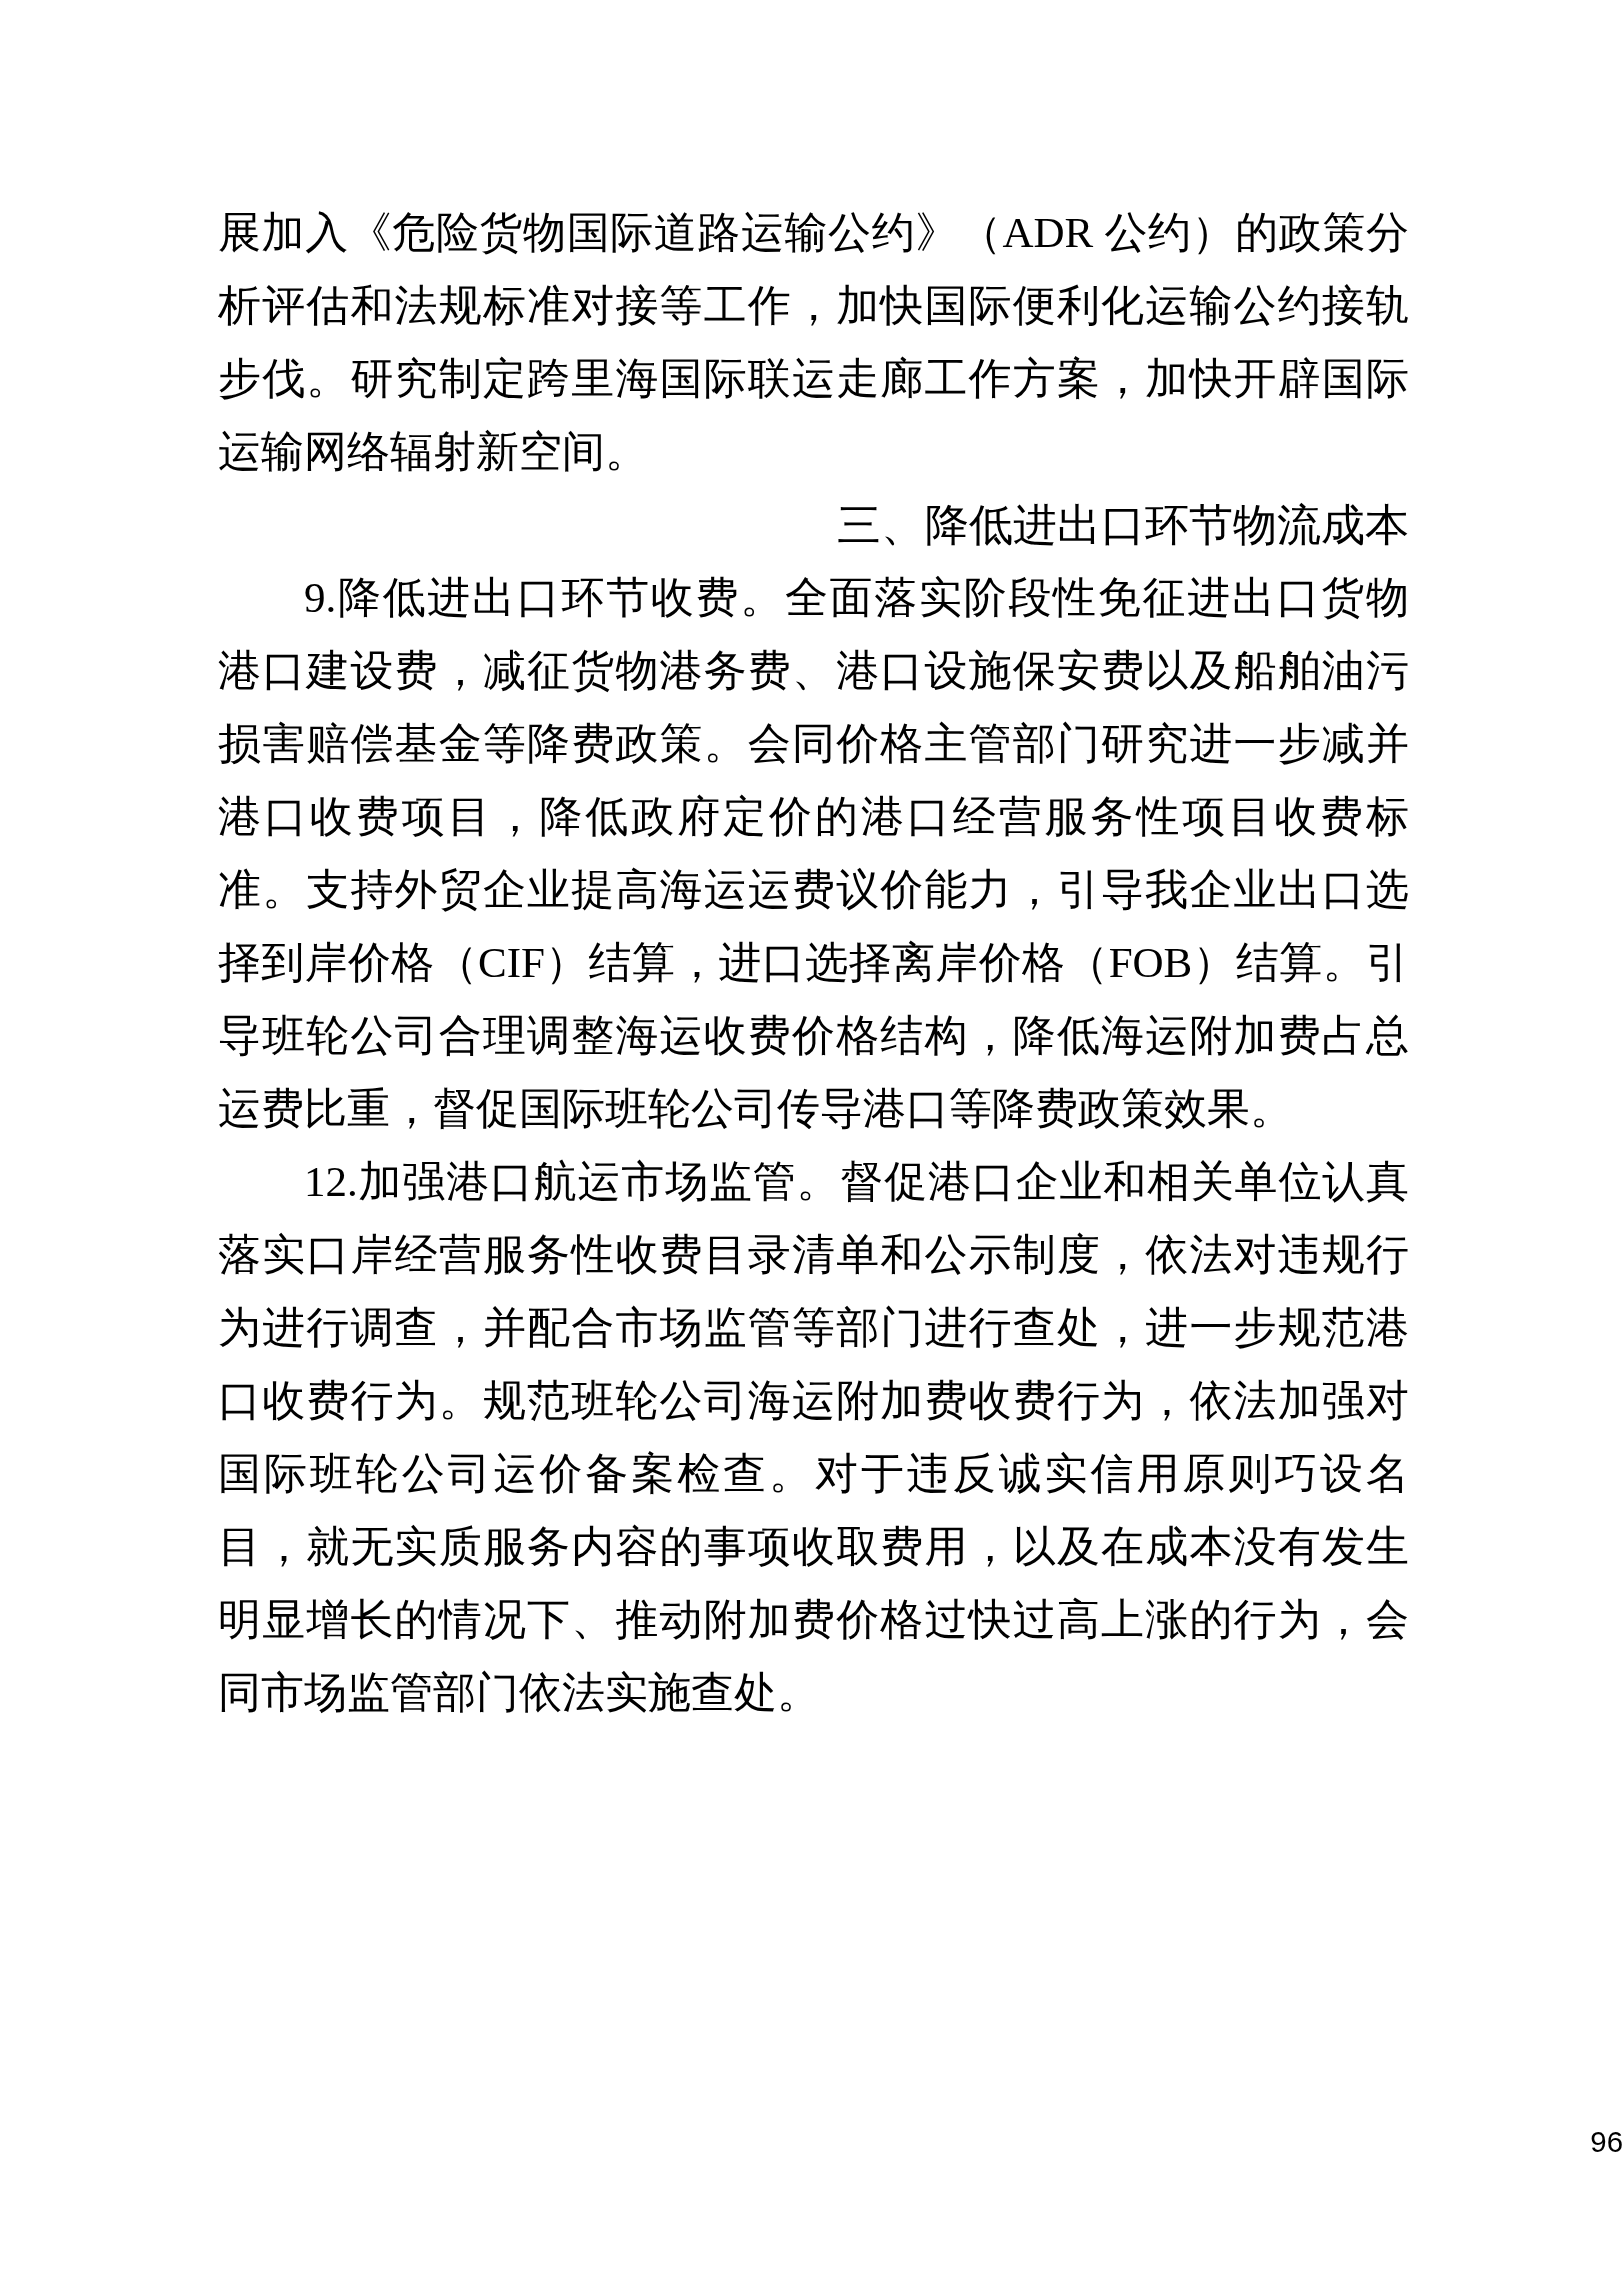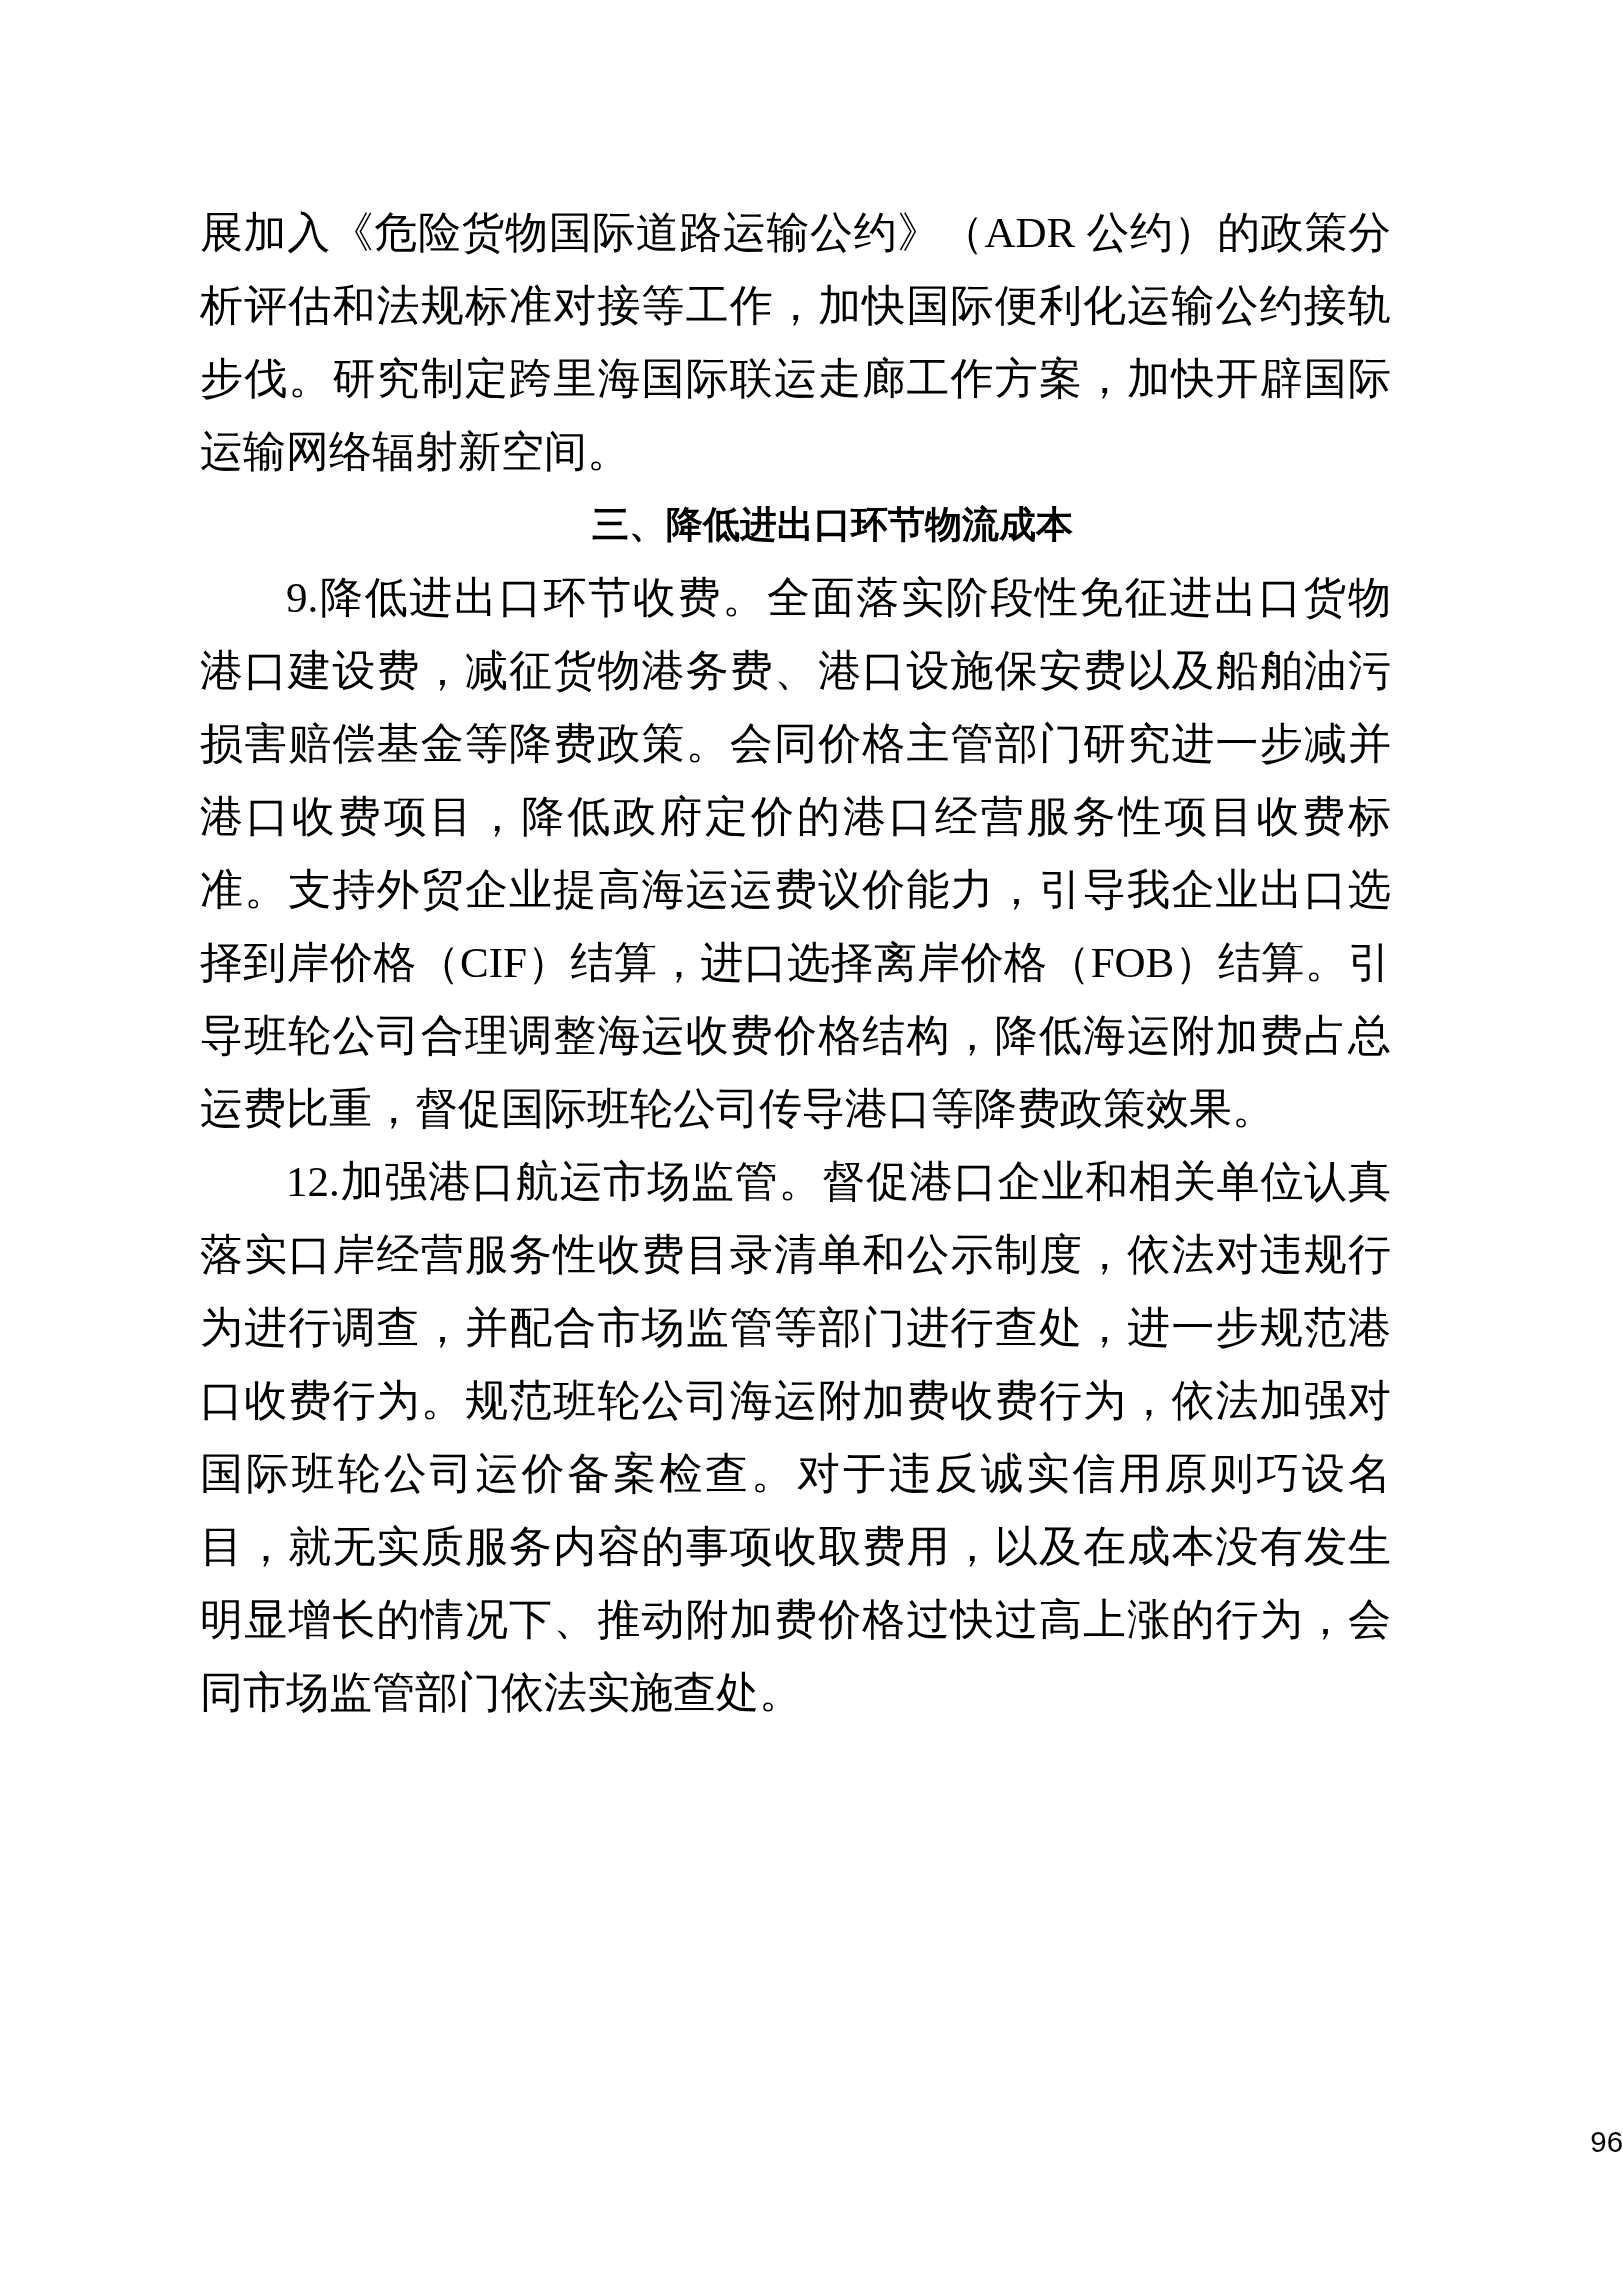--- a/index.html
+++ b/index.html
@@ -9,21 +9,21 @@
   }
   .page {
     position: relative;
     width: 1623px;
     height: 2295px;
     background: #ffffff;
     overflow: hidden;
   }
   .content {
     position: absolute;
-    left: 200px;
+    left: 218px;
     top: 196px;
     width: 1191px;
     color: #000000;
     font-family: "Liberation Serif", "DejaVu Serif", serif;
     font-size: 43px;
     line-height: 73px;
     text-align: justify;
     text-justify: inter-ideograph;
   }
   .para {
@@ -33,24 +33,24 @@
     overflow-wrap: break-word;
   }
   .para.no-indent {
     text-indent: 0;
   }
   .heading {
     margin: 0;
     padding: 0;
     text-indent: 2em;
     font-family: "Liberation Sans", "DejaVu Sans", sans-serif;
-    font-weight: bold;
-    font-size: 37px;
+    font-weight: normal;
+    font-size: 44px;
     line-height: 73px;
-    text-align: center;
+    text-align: right;
   }
   .page-footer {
     position: absolute;
     left: 0;
     top: 2127px;
     width: 100%;
     text-align: right;
   }
   .page-number {
     display: inline-block;

